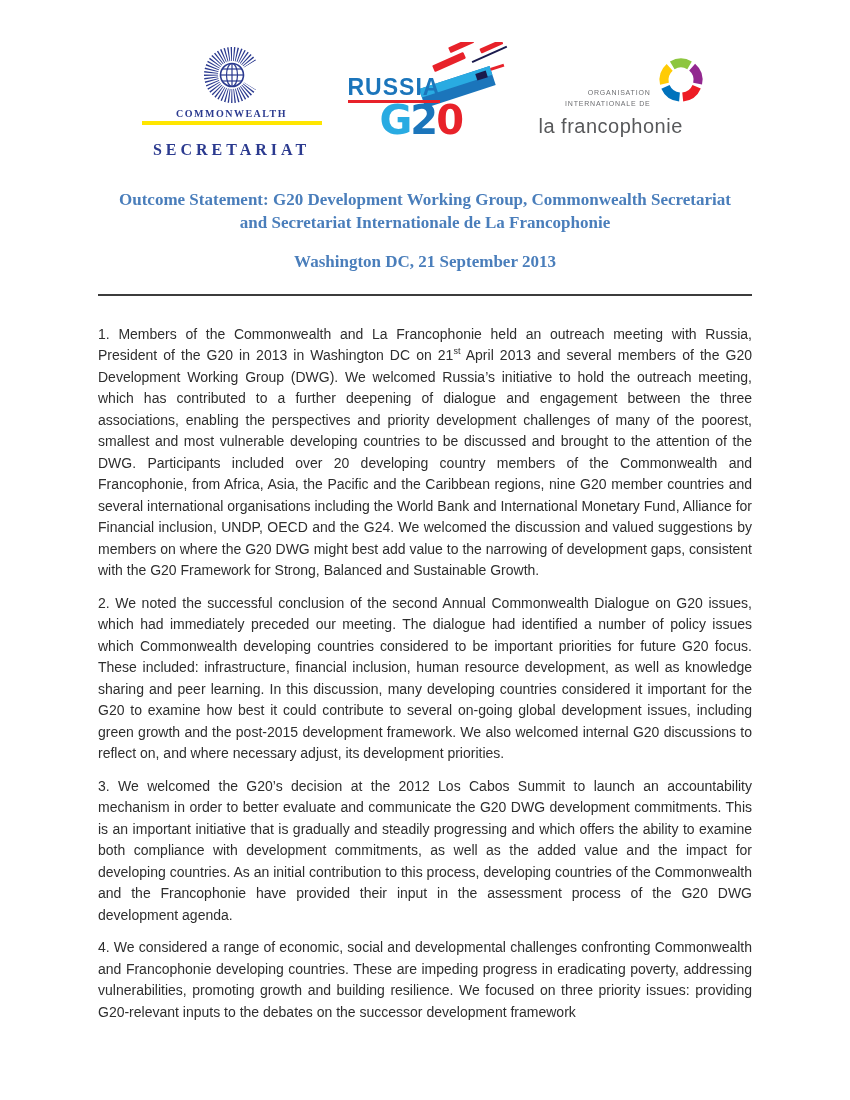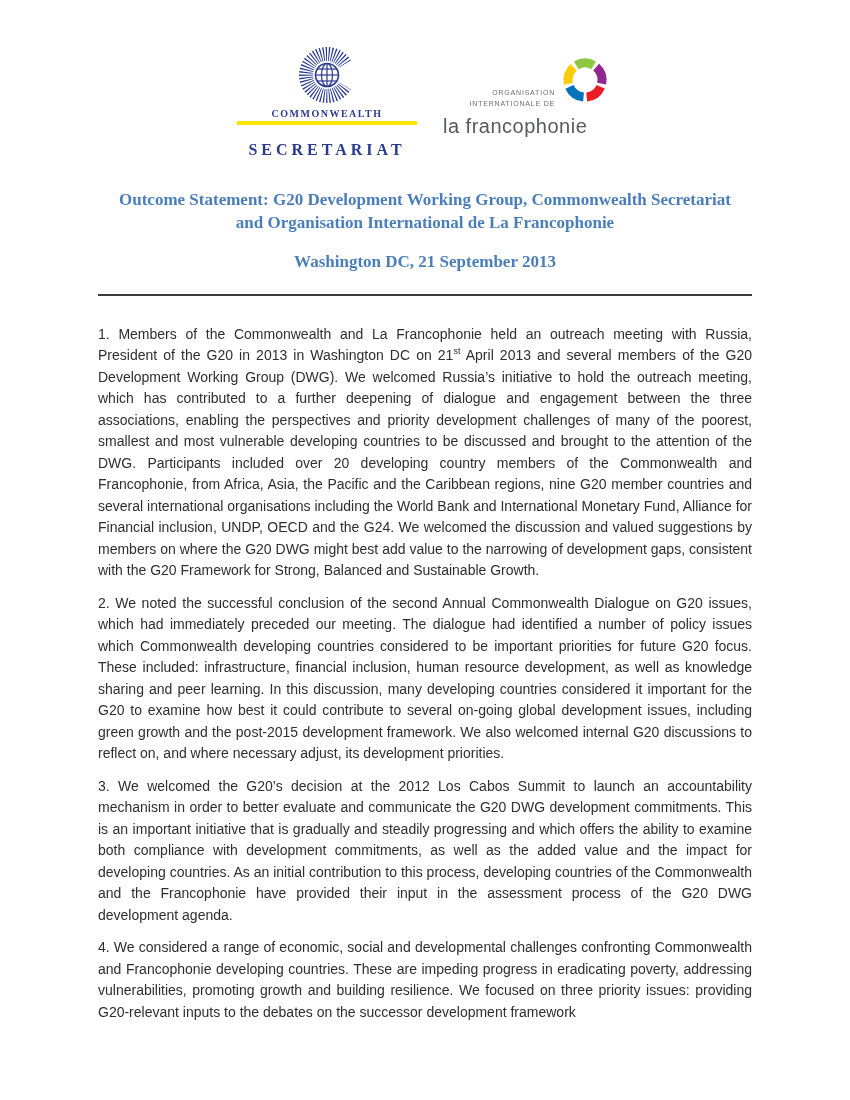--- a/index.html
+++ b/index.html
@@ -97,41 +97,59 @@
         <line x1="19.5" y1="31" x2="42.5" y2="31" stroke="#2b3a8f" stroke-width="1.2"></line>
         <line x1="21" y1="25" x2="41" y2="25" stroke="#2b3a8f" stroke-width="1.2"></line>
         <line x1="21" y1="37" x2="41" y2="37" stroke="#2b3a8f" stroke-width="1.2"></line>
         <line x1="31" y1="19.5" x2="31" y2="42.5" stroke="#2b3a8f" stroke-width="1.2"></line>
       </svg>
       <div class="cw-line1">COMMONWEALTH</div>
       <div class="cw-rule"></div>
       <div class="cw-line2">SECRETARIAT</div>
     </div>
 
+    <div class="logo g20-logo">
+      <svg class="g20-emblem" width="110" height="66" viewBox="0 0 110 66">
+        <g transform="rotate(-18 55 40)">
+          <rect x="14" y="34" width="74" height="20" fill="#1b75bb"></rect>
+          <rect x="14" y="34" width="74" height="9" fill="#29abe2"></rect>
+          <rect x="72" y="37" width="11" height="7" fill="#1a1a4d"></rect>
+          <rect x="88" y="36" width="14" height="3" fill="#e8222a"></rect>
+        </g>
+        <g transform="rotate(-24 55 20)">
+          <rect x="28" y="12" width="34" height="7" fill="#e8222a" rx="1"></rect>
+          <rect x="50" y="2" width="26" height="6" fill="#e8222a" rx="1"></rect>
+          <rect x="78" y="16" width="24" height="5" fill="#e8222a" rx="1"></rect>
+          <rect x="66" y="24" width="38" height="2" fill="#1a1a4d"></rect>
+        </g>
+      </svg>
+      <div class="g20-russia">RUSSIA</div>
+      <div class="g20-word"><span class="g20-g">G</span><span class="g20-two">2</span><span class="g20-zero">0</span></div>
+    </div>
 
     <div class="logo oif-logo">
       <svg class="oif-ring" width="52" height="52" viewBox="0 0 52 52">
         <g fill="none" stroke-width="9" stroke-dasharray="18 88.7">
           <circle cx="26" cy="26" r="17" stroke="#8dc63f" transform="rotate(-121 26 26)"></circle>
           <circle cx="26" cy="26" r="17" stroke="#92278f" transform="rotate(-49 26 26)"></circle>
           <circle cx="26" cy="26" r="17" stroke="#ed1c24" transform="rotate(23 26 26)"></circle>
           <circle cx="26" cy="26" r="17" stroke="#0072bc" transform="rotate(95 26 26)"></circle>
           <circle cx="26" cy="26" r="17" stroke="#ffcb05" transform="rotate(167 26 26)"></circle>
         </g>
       </svg>
       <div class="oif-small">
         <div>ORGANISATION</div>
         <div>INTERNATIONALE DE</div>
       </div>
       <div class="oif-name">la francophonie</div>
     </div>
 
   </header>
 
-  <h1 class="doc-title">Outcome Statement: G20 Development Working Group, Commonwealth Secretariat and Organisation International de La Francophonie</h1>
+  <h1 class="doc-title">Outcome Statement: G20 Development Working Group, Commonwealth Secretariat and Secretariat Internationale de La Francophonie</h1>
 
   <h2 class="doc-subtitle">Washington DC, 21 September 2013</h2>
 
   <div class="divider"></div>
 
   <main class="doc-body">
     <p><span>1. Members of the Commonwealth and La Francophonie held an outreach meeting with Russia, President of the G20 in 2013 in Washington DC on 21</span><sup>st</sup><span> April 2013 and several members of the G20 Development Working Group (DWG). We welcomed Russia’s initiative to hold the outreach meeting, which has contributed to a further deepening of dialogue and engagement between the three associations, enabling the perspectives and priority development challenges of many of the poorest, smallest and most vulnerable developing countries to be discussed and brought to the attention of the DWG. Participants included over 20 developing country members of the Commonwealth and Francophonie, from Africa, Asia, the Pacific and the Caribbean regions, nine G20 member countries and several international organisations including the World Bank and International Monetary Fund, Alliance for Financial inclusion, UNDP, OECD and the G24. We welcomed the discussion and valued suggestions by members on where the G20 DWG might best add value to the narrowing of development gaps, consistent with the G20 Framework for Strong, Balanced and Sustainable Growth.</span></p>
 
     <p>2. We noted the successful conclusion of the second Annual Commonwealth Dialogue on G20 issues, which had immediately preceded our meeting. The dialogue had identified a number of policy issues which Commonwealth developing countries considered to be important priorities for future G20 focus. These included: infrastructure, financial inclusion, human resource development, as well as knowledge sharing and peer learning. In this discussion, many developing countries considered it important for the G20 to examine how best it could contribute to several on-going global development issues, including green growth and the post-2015 development framework. We also welcomed internal G20 discussions to reflect on, and where necessary adjust, its development priorities.</p>
 

